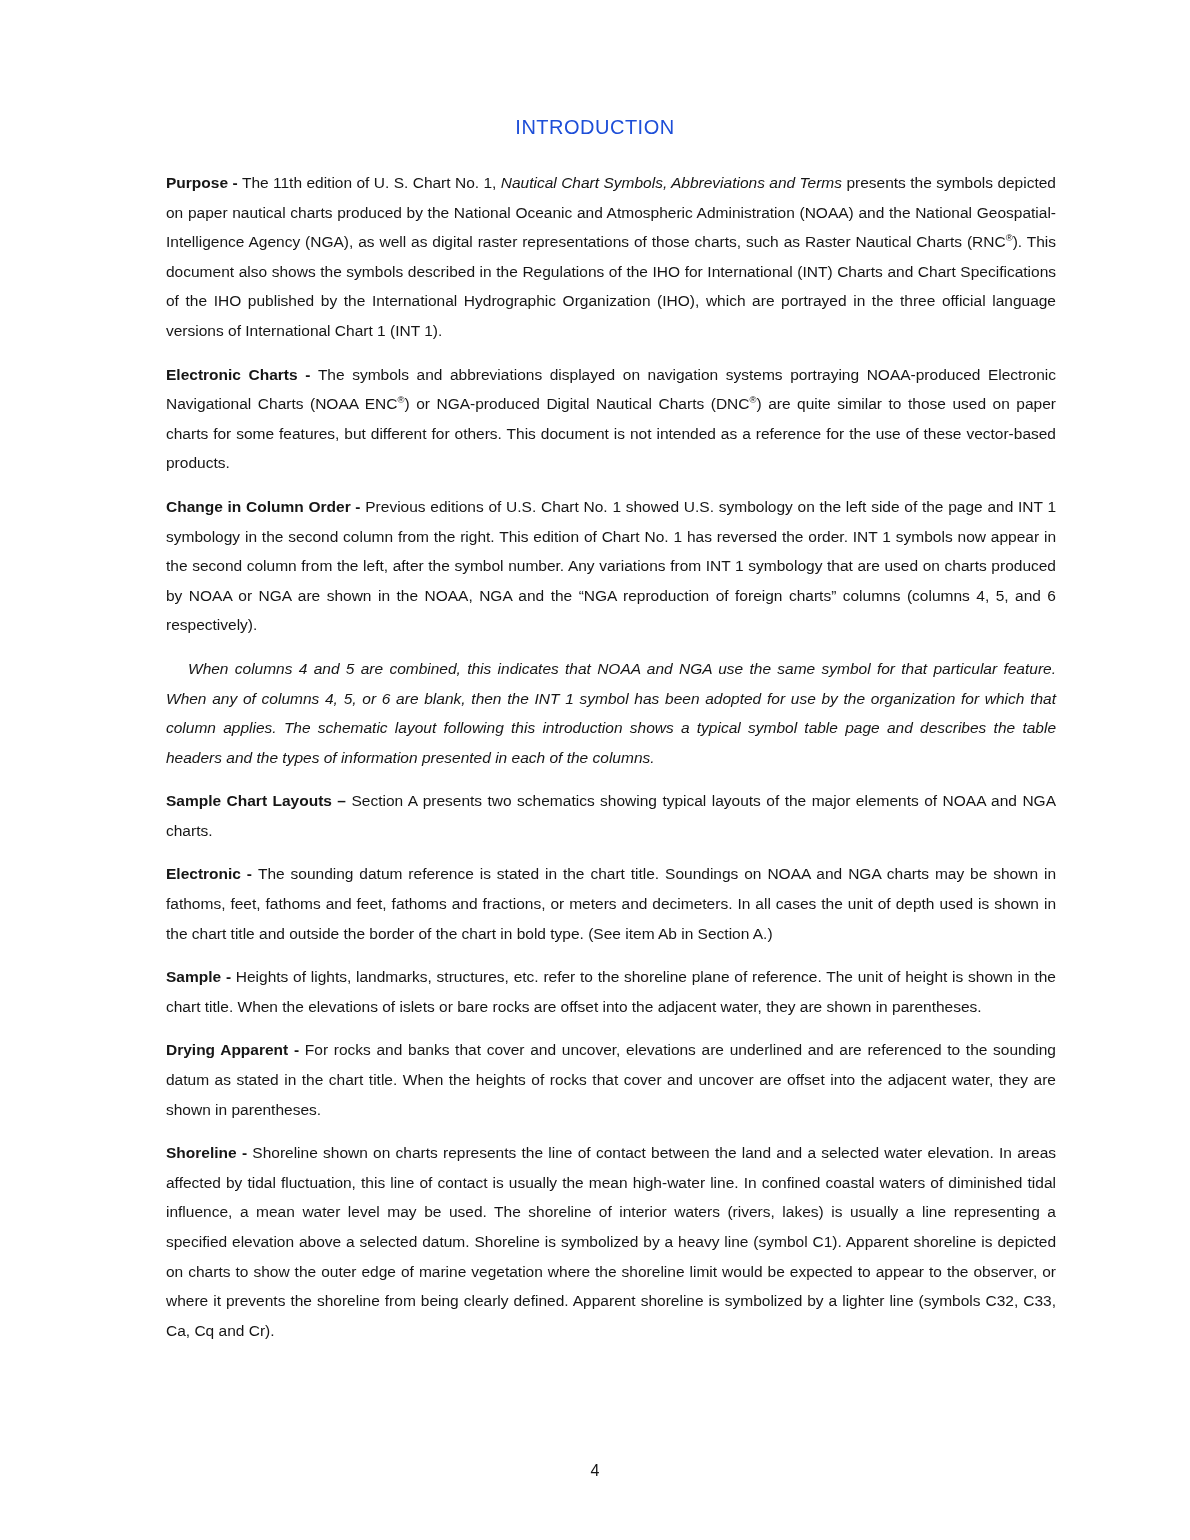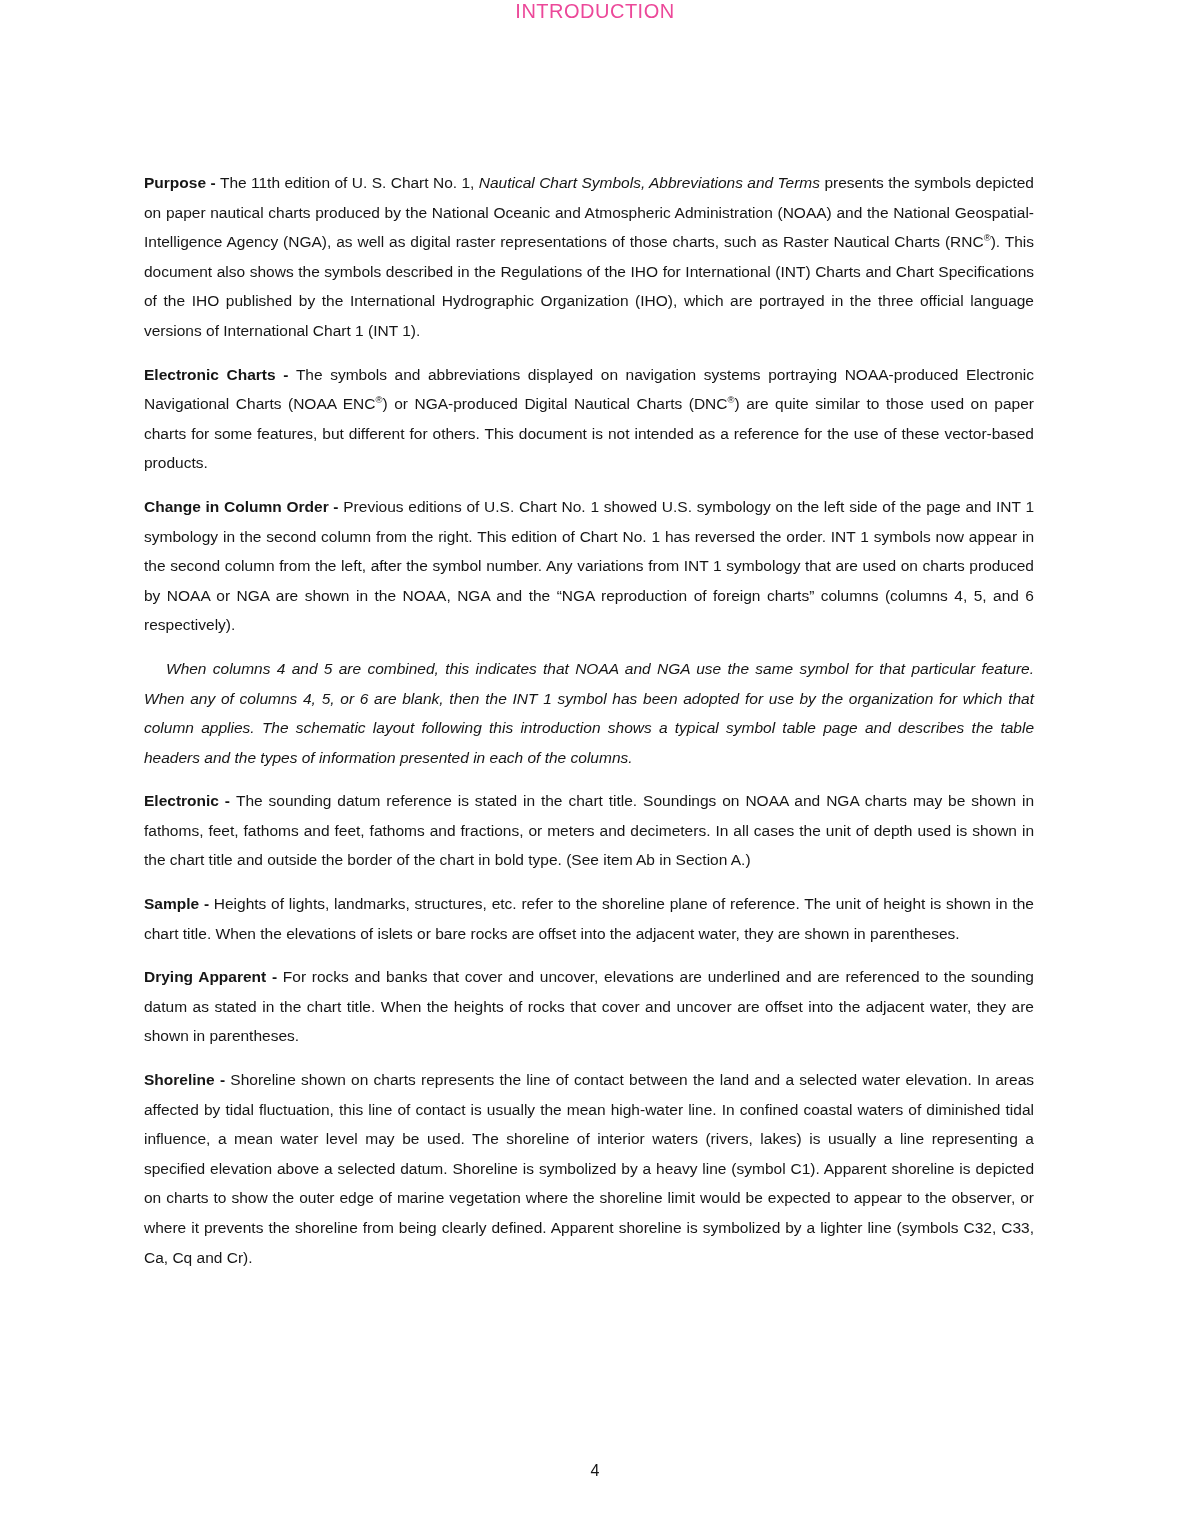--- a/index.html
+++ b/index.html
@@ -11,30 +11,31 @@
     position: relative;
     width: 1190px;
     height: 1540px;
     margin: 0 auto;
     background: #ffffff;
     font-family: "Liberation Sans", sans-serif;
     color: #111111;
     overflow: hidden;
   }
   .doc-title {
+    padding-top: 116px;
     text-align: center;
     font-size: 20px;
     font-weight: 400;
     letter-spacing: 0.5px;
-    color: #ec4899;
+    color: #1d4ed8;
   }
   .content {
     position: absolute;
     top: 168px;
-    left: 144px;
+    left: 166px;
     width: 890px;
   }
   .para {
     font-size: 15.5px;
     line-height: 29.6px;
     text-align: justify;
     margin: 0 0 14px 0;
     color: #161616;
   }
   .para.indent {
@@ -66,20 +67,21 @@
 <body>
 
 <div class="page">
   <div class="doc-title">INTRODUCTION</div>
 
   <div class="content">
       <div class="para"><b>Purpose - </b><span>The 11th edition of U. S. Chart No. 1, </span><i>Nautical Chart Symbols, Abbreviations and Terms</i><span> presents the symbols depicted on paper nautical charts produced by the National Oceanic and Atmospheric Administration (NOAA) and the National Geospatial-Intelligence Agency (NGA), as well as digital raster representations of those charts, such as Raster Nautical Charts (RNC</span><sup>®</sup><span>). This document also shows the symbols described in the Regulations of the IHO for International (INT) Charts and Chart Specifications of the IHO published by the International Hydrographic Organization (IHO), which are portrayed in the three official language versions of International Chart 1 (INT 1).</span></div>
       <div class="para"><b>Electronic Charts - </b><span>The symbols and abbreviations displayed on navigation systems portraying NOAA-produced Electronic Navigational Charts (NOAA ENC</span><sup>®</sup><span>) or NGA-produced Digital Nautical Charts (DNC</span><sup>®</sup><span>) are quite similar to those used on paper charts for some features, but different for others. This document is not intended as a reference for the use of these vector-based products.</span></div>
       <div class="para"><b>Change in Column Order - </b><span>Previous editions of U.S. Chart No. 1 showed U.S. symbology on the left side of the page and INT 1 symbology in the second column from the right. This edition of Chart No. 1 has reversed the order. INT 1 symbols now appear in the second column from the left, after the symbol number. Any variations from INT 1 symbology that are used on charts produced by NOAA or NGA are shown in the NOAA, NGA and the “NGA reproduction of foreign charts” columns (columns 4, 5, and 6 respectively).</span></div>
       <div class="para indent"><span>When columns 4 and 5 are combined, this indicates that NOAA and NGA use the same symbol for that particular feature. When any of columns 4, 5, or 6 are blank, then the INT 1 symbol has been adopted for use by the organization for which that column applies. The schematic layout following this introduction shows a typical symbol table page and describes the table headers and the types of information presented in each of the columns.</span></div>
+      <div class="para"><b>Sample Chart Layouts – </b><span>Section A presents two schematics showing typical layouts of the major elements of NOAA and NGA charts.</span></div>
       <div class="para"><b>Electronic - </b><span>The sounding datum reference is stated in the chart title. Soundings on NOAA and NGA charts may be shown in fathoms, feet, fathoms and feet, fathoms and fractions, or meters and decimeters. In all cases the unit of depth used is shown in the chart title and outside the border of the chart in bold type. (See item Ab in Section A.)</span></div>
       <div class="para"><b>Sample - </b><span>Heights of lights, landmarks, structures, etc. refer to the shoreline plane of reference. The unit of height is shown in the chart title. When the elevations of islets or bare rocks are offset into the adjacent water, they are shown in parentheses.</span></div>
       <div class="para"><b>Drying Apparent - </b><span>For rocks and banks that cover and uncover, elevations are underlined and are referenced to the sounding datum as stated in the chart title. When the heights of rocks that cover and uncover are offset into the adjacent water, they are shown in parentheses.</span></div>
       <div class="para"><b>Shoreline - </b><span>Shoreline shown on charts represents the line of contact between the land and a selected water elevation. In areas affected by tidal fluctuation, this line of contact is usually the mean high-water line. In confined coastal waters of diminished tidal influence, a mean water level may be used. The shoreline of interior waters (rivers, lakes) is usually a line representing a specified elevation above a selected datum. Shoreline is symbolized by a heavy line (symbol C1). Apparent shoreline is depicted on charts to show the outer edge of marine vegetation where the shoreline limit would be expected to appear to the observer, or where it prevents the shoreline from being clearly defined. Apparent shoreline is symbolized by a lighter line (symbols C32, C33, Ca, Cq and Cr).</span></div>
     </div>
 
   <div class="page-number">4</div>
 </div>
 
 </body></html>

